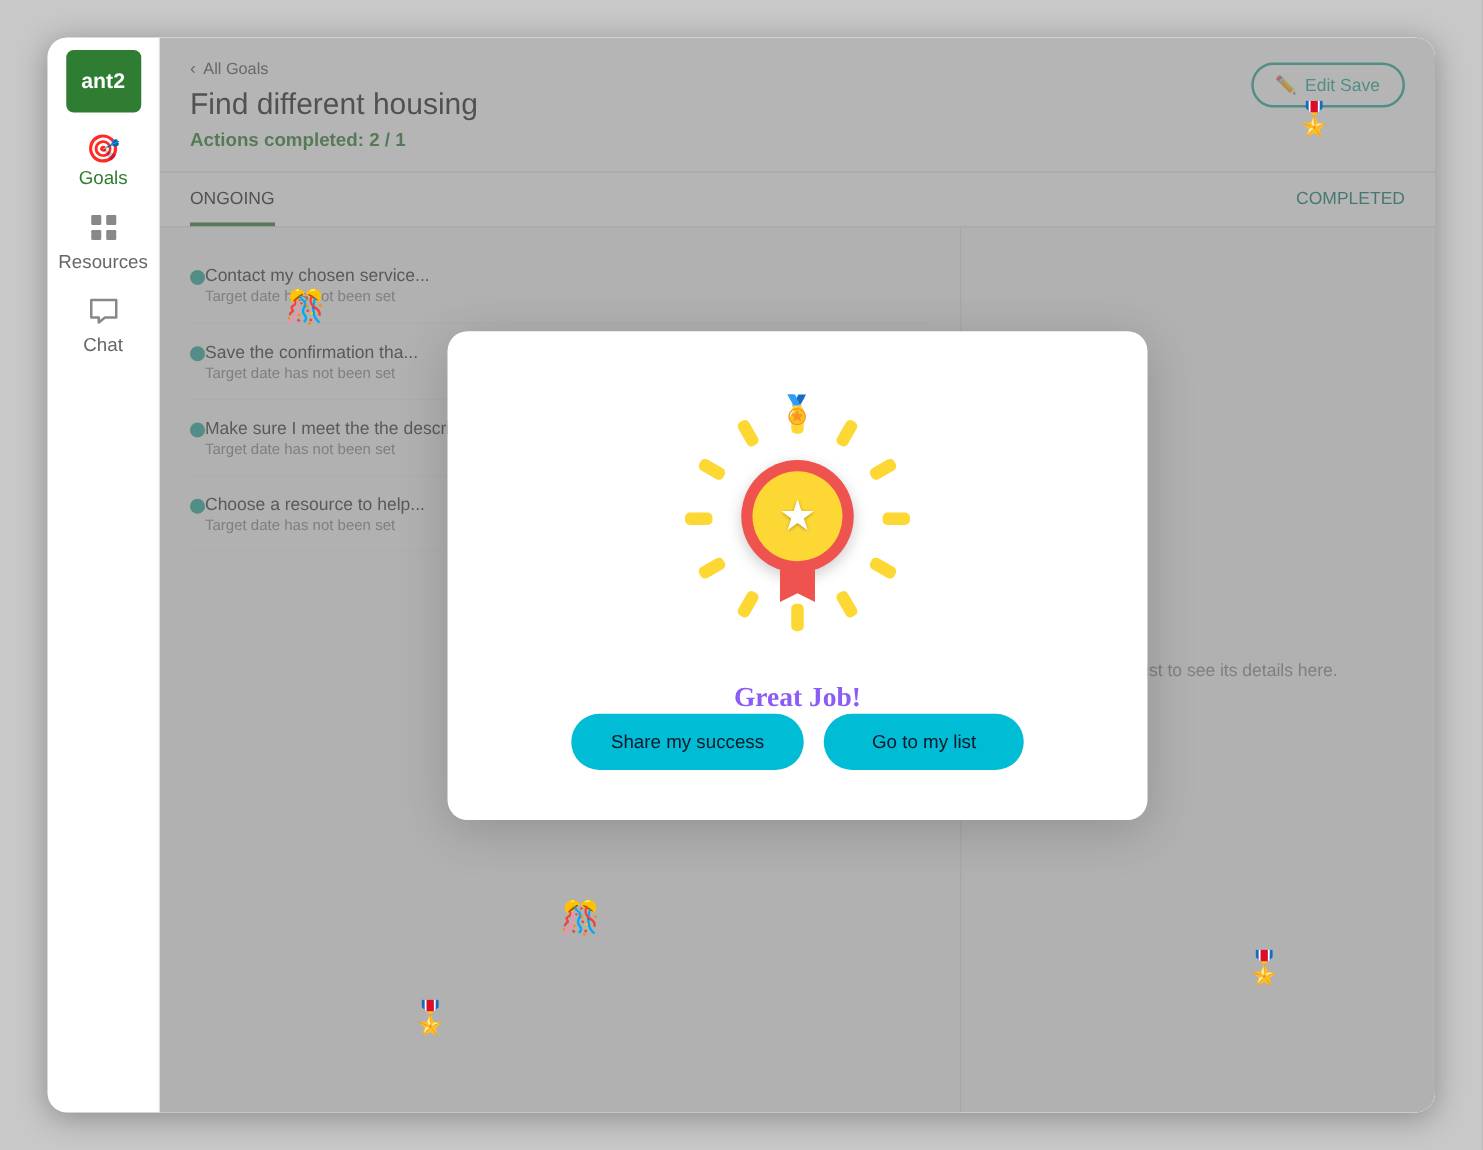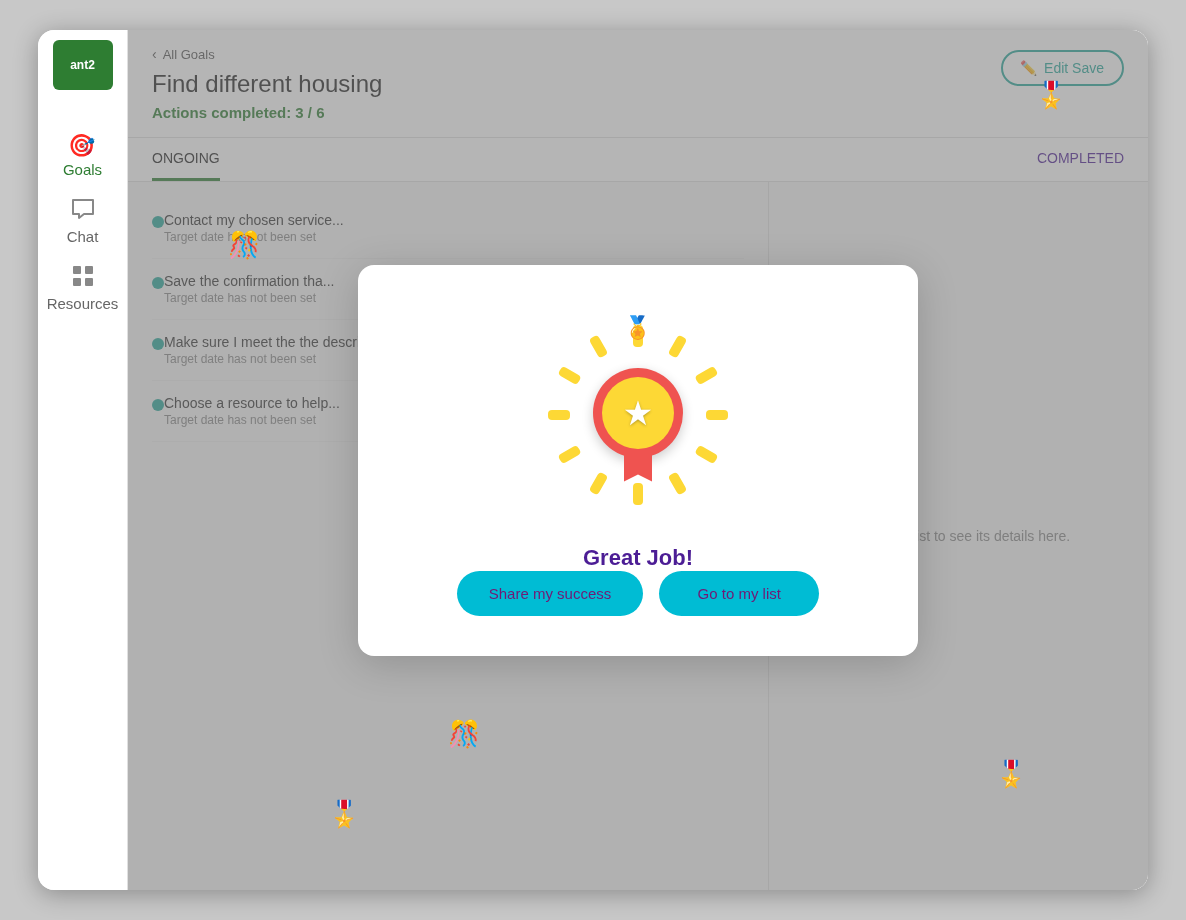--- a/index.html
+++ b/index.html
@@ -39,23 +39,23 @@
 
     .sidebar-brand {
       width: 60px;
       height: 50px;
       background: #2e7d32;
       border-radius: 6px;
       display: flex;
       align-items: center;
       justify-content: center;
       color: white;
-      font-size: 12px;
+      font-size: 17px;
       font-weight: bold;
-      margin-bottom: 35px;
+      margin-bottom: 8px;
     }
 
     .sidebar-nav-item {
       display: flex;
       flex-direction: column;
       align-items: center;
       padding: 10px 0;
       width: 100%;
       cursor: pointer;
       color: #666;
@@ -141,21 +141,21 @@
       background: #fff;
       border-bottom: 1px solid #e0e0e0;
       gap: 24px;
       justify-content: space-between;
     }
 
     .tab-item {
       padding: 12px 0;
       font-size: 14px;
       font-weight: 500;
-      color: #4c1d95;
+      color: #0f766e;
       cursor: pointer;
       border-bottom: 3px solid transparent;
     }
 
     .tab-item.active {
       color: #222;
       border-bottom: 3px solid #2e7d32;
     }
 
     .actions-list {
@@ -285,31 +285,32 @@
       width: 28px;
       height: 28px;
       background: #ef5350;
       clip-path: polygon(0 0, 100% 0, 100% 100%, 50% 75%, 0 100%);
       margin-top: -4px;
     }
 
     .great-job-title {
       font-size: 22px;
       font-weight: 700;
-      color: #4c1d95;
+      color: #8b5cf6;
+      font-family: Liberation Serif, serif;
     }
 
     .modal-buttons {
       display: flex;
       gap: 16px;
     }
 
     .btn-success {
       background: #00bcd4;
-      color: #701a75;
+      color: #0f172a;
       border: none;
       border-radius: 30px;
       padding: 14px 32px;
       font-size: 15px;
       font-weight: 500;
       cursor: pointer;
       min-width: 160px;
     }
 
     
@@ -335,53 +336,53 @@
 <div class="app-container">
 
   <div class="sidebar">
     <div class="sidebar-brand">
       <span>ant2</span>
     </div>
 
     <div class="sidebar-nav-item active">
       <span class="sidebar-icon">🎯</span>
       <span class="sidebar-label">Goals</span>
-    </div>
-
-    <div class="sidebar-nav-item">
-      <span class="sidebar-icon">
-        <svg width="24" height="22" viewBox="0 0 24 22" fill="none">
-          <path d="M2 2h20v14H13l-5 4v-4H2z" stroke="#888" stroke-width="2" fill="none" stroke-linejoin="round"></path>
-        </svg>
-      </span>
-      <span class="sidebar-label">Chat</span>
     </div>
 
     <div class="sidebar-nav-item">
       <span class="sidebar-icon">
         <svg width="22" height="22" viewBox="0 0 22 22" fill="none">
           <rect x="1" y="1" width="8" height="8" rx="1" fill="#888"></rect>
           <rect x="13" y="1" width="8" height="8" rx="1" fill="#888"></rect>
           <rect x="1" y="13" width="8" height="8" rx="1" fill="#888"></rect>
           <rect x="13" y="13" width="8" height="8" rx="1" fill="#888"></rect>
         </svg>
       </span>
       <span class="sidebar-label">Resources</span>
     </div>
 
+    <div class="sidebar-nav-item">
+      <span class="sidebar-icon">
+        <svg width="24" height="22" viewBox="0 0 24 22" fill="none">
+          <path d="M2 2h20v14H13l-5 4v-4H2z" stroke="#888" stroke-width="2" fill="none" stroke-linejoin="round"></path>
+        </svg>
+      </span>
+      <span class="sidebar-label">Chat</span>
+    </div>
+
   </div>
 
   <div class="main-content">
     <div class="page-header" style="position:relative;">
       <div class="breadcrumb">
         <span class="breadcrumb-arrow">‹</span>
         <span>All Goals</span>
       </div>
       <div class="page-title">Find different housing</div>
-      <div class="actions-completed">Actions completed: 3 / 6</div>
+      <div class="actions-completed">Actions completed: 2 / 1</div>
       <button class="edit-goal-btn">
         <span>✏️</span>
         <span>Edit Save</span>
       </button>
     </div>
 
     <div class="tabs-bar">
       <div class="tab-item active">
         <span>ONGOING</span>
       </div>

